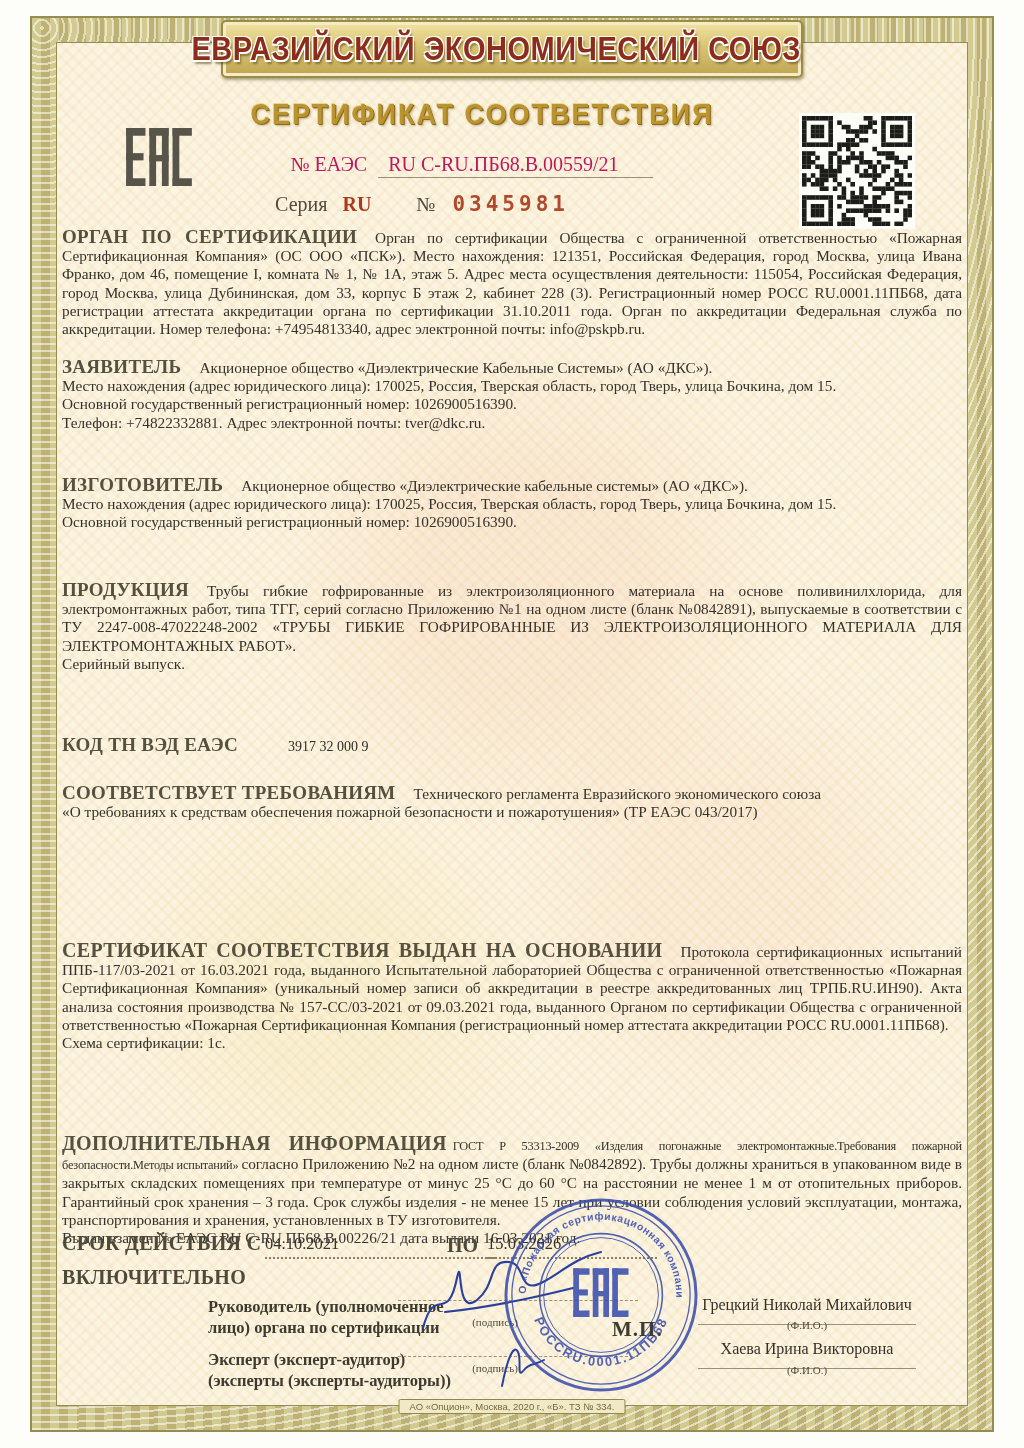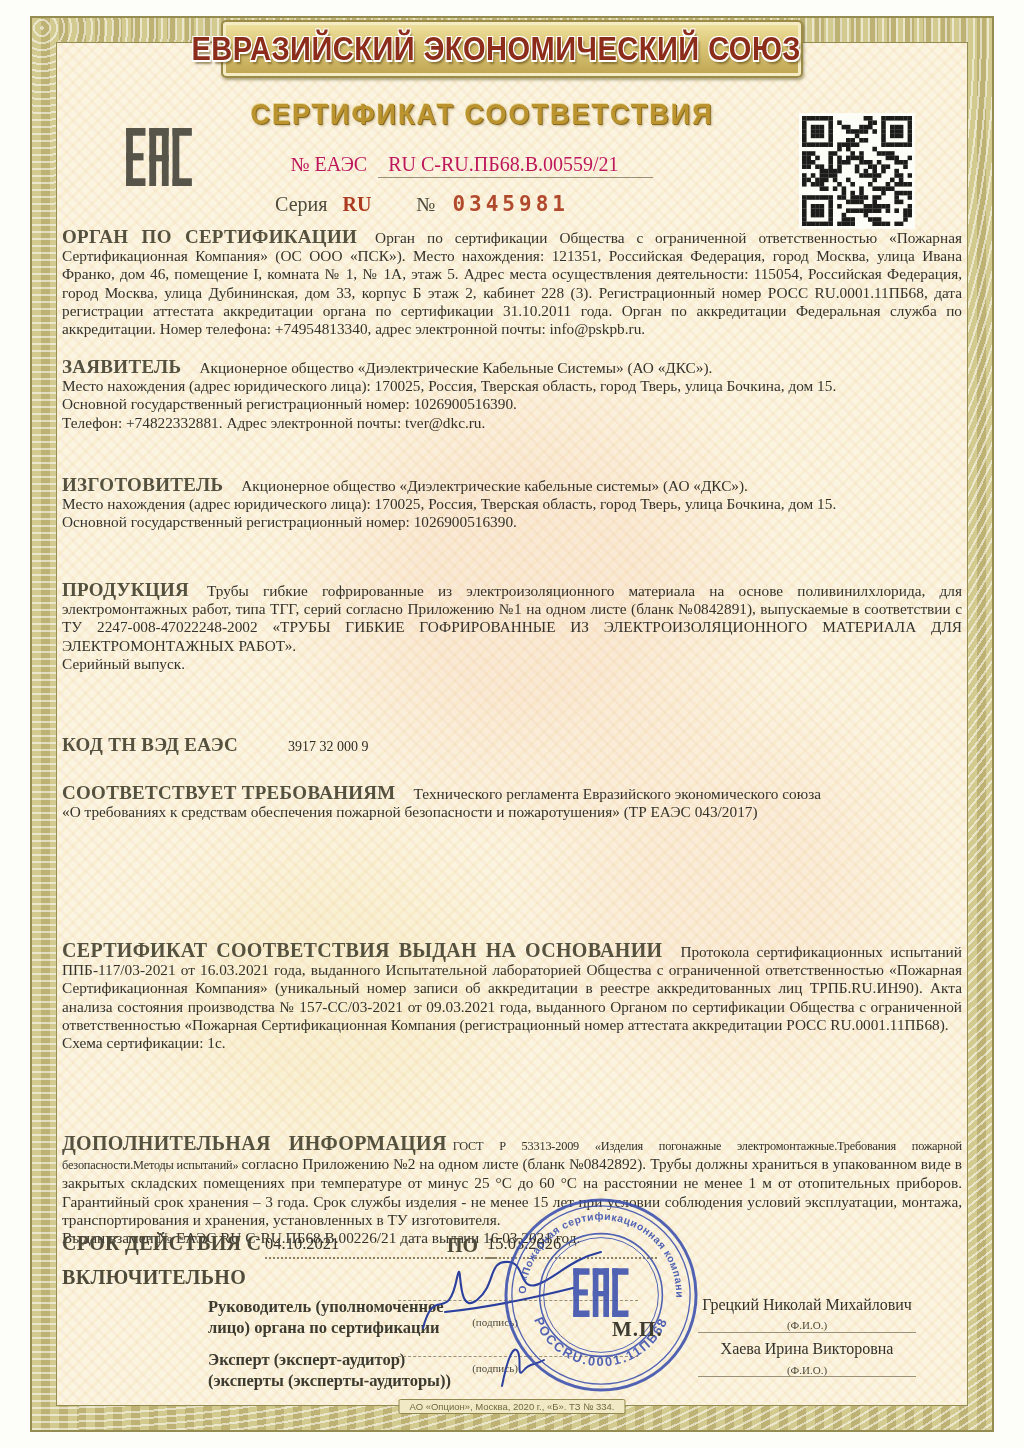--- a/index.html
+++ b/index.html
@@ -72,21 +72,21 @@
   .d1{position:absolute;left:203px;top:2px;width:230px;}
   .v-po{position:absolute;left:385px;top:2px;font-weight:bold;font-size:20px;color:#4e4a3a;}
   .d2{position:absolute;left:425px;top:2px;width:170px;}
 
   
   .role{position:absolute;left:160px;width:290px;z-index:3;font-weight:bold;font-size:16.5px;
     line-height:21px;color:#3d3b2f;white-space:pre-line;margin-left:48px;}
   .sigline{position:absolute;z-index:3;border-bottom:1.5px dashed #9a917a;}
   .caption{position:absolute;z-index:3;font-size:11px;color:#4e4a3c;text-align:center;}
   .name{position:absolute;z-index:3;font-size:16px;color:#33312a;text-align:center;
-    border-bottom:1px solid #9a917a;padding-bottom:18px;}
+    border-bottom:1px solid #9a917a;padding-bottom:10px;}
   .sig-svg{position:absolute;z-index:5;}
   .mp{position:absolute;left:612px;top:1317px;z-index:7;font-weight:bold;font-size:21px;
     letter-spacing:1px;color:#3e3c31;}
 
   .stamp{position:absolute;left:502px;top:1196px;width:198px;height:198px;z-index:6;opacity:.88;}
   .stamp text{font-family:"Liberation Sans",sans-serif;fill:#3a4fae;}
 
   .footer-pill{position:absolute;top:1399px;left:50%;transform:translateX(-50%);z-index:7;
     border:1px solid #8f874d;background:#f1e9c6;padding:1px 10px;border-radius:2px;
     font-family:"Liberation Sans",sans-serif;font-size:9.5px;color:#6f6a3e;white-space:nowrap;}

